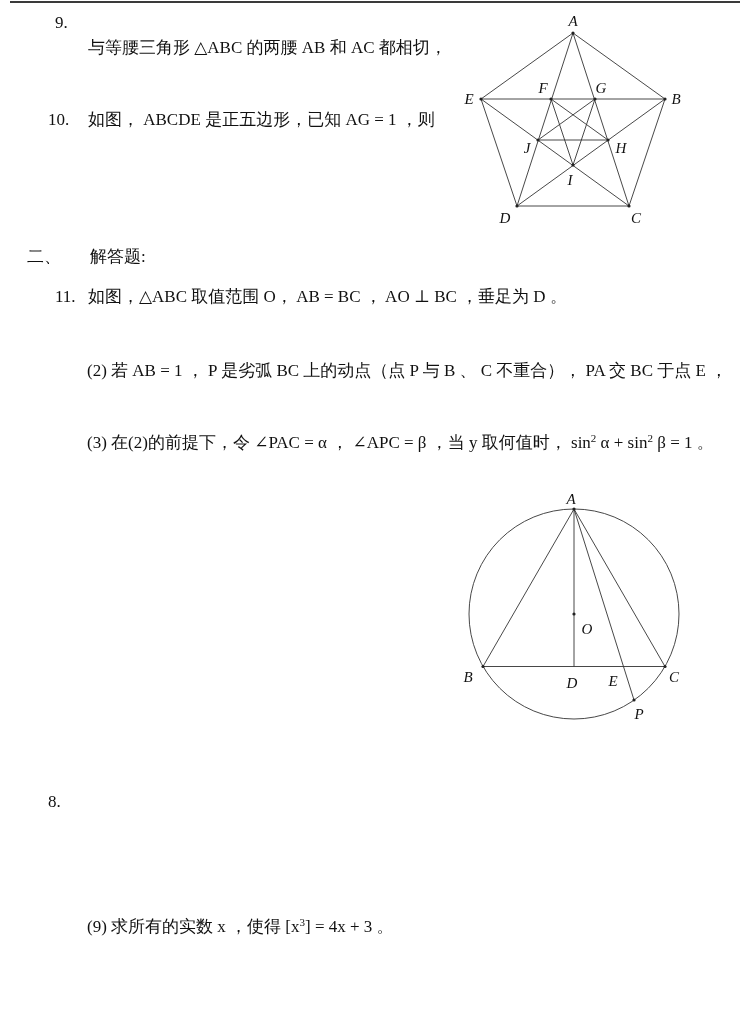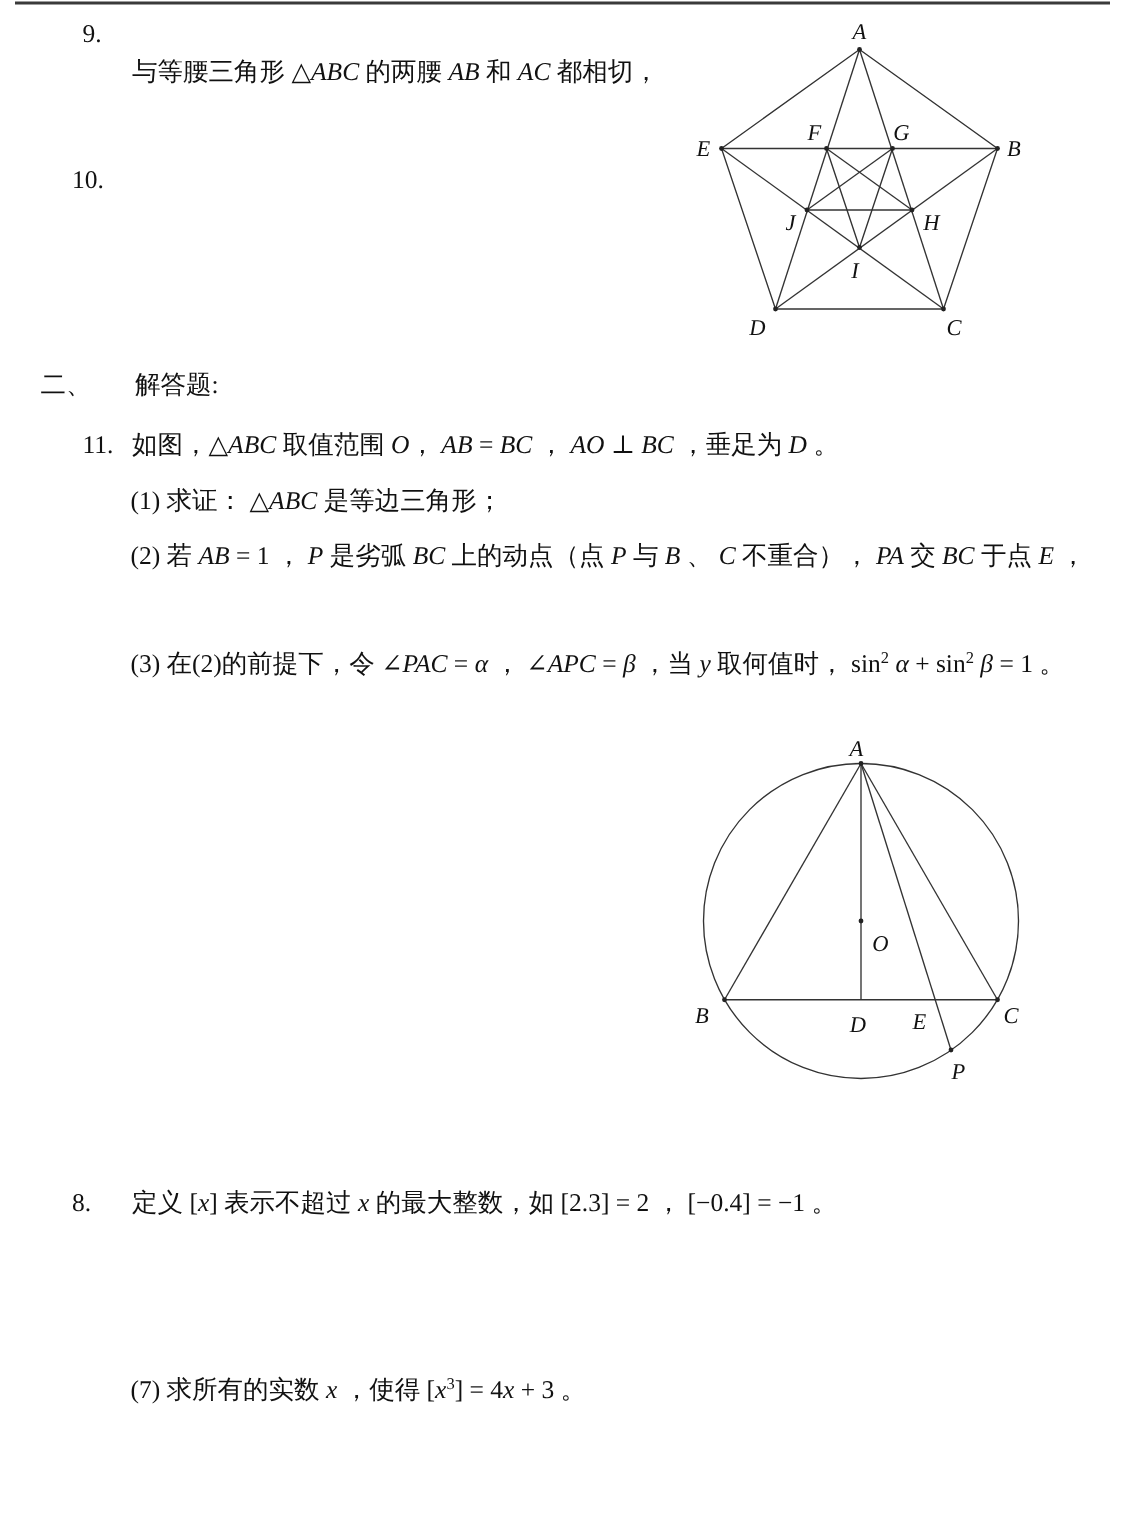--- a/index.html
+++ b/index.html
@@ -11,21 +11,21 @@
     font-family:"Liberation Serif","DejaVu Serif",serif;
     color:#111;
     font-size:17px;
     overflow:hidden;
   }
   .line{
     position:absolute;
     white-space:nowrap;
     line-height:24px;
   }
-  .it{font-style:italic;font-family:"Liberation Serif","DejaVu Serif",serif;}
+  .it{font-family:"Liberation Serif","DejaVu Serif",serif;}
   .sup{font-size:11px;vertical-align:6px;line-height:0;}
   .top-rule{
     position:absolute;
     left:10px;top:1px;width:730px;height:2px;
     background:#3a3a3a;
   }
   .fig{position:absolute;}
   .fig-label{
     font-family:"Liberation Serif","DejaVu Serif",serif;
     font-style:italic;
@@ -38,20 +38,21 @@
 <body>
 
 <div class="page">
 
   <div class="top-rule"></div>
 
   <div class="line" style="left:55px;top:11px">9.</div>
   <div class="line" style="left:88px;top:36px"><span>与等腰三角形 </span><span>△</span><span class="it">ABC</span><span> 的两腰 </span><span class="it">AB</span><span> 和 </span><span class="it">AC</span><span> 都相切，</span></div>
 
   <div class="line" style="left:48px;top:108px">10.</div>
+  <div class="line" style="left:88px;top:108px"><span>如图， </span><span class="it">ABCDE</span><span> 是正五边形，已知 </span><span class="it">AG</span><span> = 1 ，则</span></div>
 
   <svg class="fig" style="left:448px;top:8px" width="292" height="225" viewBox="0 0 292 225">
     <g stroke="#333" stroke-width="0.9" fill="none">
       <path d="M125,25 L217,91 L181,198 L69,198 L33,91 Z"></path>
     </g>
     <g stroke="#333" stroke-width="0.9" fill="none">
       <line x1="33" y1="91" x2="217" y2="91"></line>
       <line x1="125" y1="25" x2="181" y2="198"></line>
       <line x1="125" y1="25" x2="69" y2="198"></line>
       <line x1="217" y1="91" x2="69" y2="198"></line>
@@ -86,21 +87,20 @@
       <text x="173" y="145" text-anchor="middle" class="fig-label">H</text>
       <text x="122" y="177" text-anchor="middle" class="fig-label">I</text>
       <text x="79" y="145" text-anchor="middle" class="fig-label">J</text>
     </svg>
 
   <div class="line" style="left:27px;top:245px">二、</div>
   <div class="line" style="left:90px;top:245px">解答题:</div>
 
   <div class="line" style="left:55px;top:285px">11.</div>
   <div class="line" style="left:88px;top:285px"><span>如图，</span><span>△</span><span class="it">ABC</span><span> 取值范围 </span><span class="it">O</span><span>， </span><span class="it">AB</span><span> = </span><span class="it">BC</span><span> ， </span><span class="it">AO</span><span> ⊥ </span><span class="it">BC</span><span> ，垂足为 </span><span class="it">D</span><span> 。</span></div>
-  <div class="line" style="left:87px;top:322px"><span>(1) 求证： </span><span>△</span><span class="it">ABC</span><span> 是等边三角形；</span></div>
   <div class="line" style="left:87px;top:359px"><span>(2) 若 </span><span class="it">AB</span><span> = 1 ， </span><span class="it">P</span><span> 是劣弧 </span><span class="it">BC</span><span> 上的动点（点 </span><span class="it">P</span><span> 与 </span><span class="it">B</span><span> 、 </span><span class="it">C</span><span> 不重合）， </span><span class="it">PA</span><span> 交 </span><span class="it">BC</span><span> 于点 </span><span class="it">E</span><span> ，</span></div>
   <div class="line" style="left:87px;top:431px"><span>(3) 在(2)的前提下，令 </span><span>∠</span><span class="it">PAC</span><span> = </span><span class="it">α</span><span> ， </span><span>∠</span><span class="it">APC</span><span> = </span><span class="it">β</span><span> ，当 </span><span class="it">y</span><span> 取何值时， </span><span>sin</span><span class="sup">2</span><span> </span><span class="it">α</span><span> + sin</span><span class="sup">2</span><span> </span><span class="it">β</span><span> = 1 。</span></div>
 
   <svg class="fig" style="left:448px;top:485px" width="280" height="250" viewBox="0 0 280 250">
     <g stroke="#333" stroke-width="0.9" fill="none">
       <circle cx="126" cy="129" r="105"></circle>
       <g>
         <line x1="126" y1="24" x2="35" y2="181.5"></line>
         <line x1="126" y1="24" x2="217" y2="181.5"></line>
         <line x1="35" y1="181.5" x2="217" y2="181.5"></line>
@@ -118,16 +118,15 @@
   <text x="123" y="19" text-anchor="middle" class="fig-label">A</text>
       <text x="139" y="149" text-anchor="middle" class="fig-label">O</text>
       <text x="20" y="197" text-anchor="middle" class="fig-label">B</text>
       <text x="124" y="203" text-anchor="middle" class="fig-label">D</text>
       <text x="165" y="201" text-anchor="middle" class="fig-label">E</text>
       <text x="226" y="197" text-anchor="middle" class="fig-label">C</text>
       <text x="191" y="234" text-anchor="middle" class="fig-label">P</text>
     </svg>
 
   <div class="line" style="left:48px;top:790px">8.</div>
-  <div class="line" style="left:88px;top:790px"><span>定义 [</span><span class="it">x</span><span>] 表示不超过 </span><span class="it">x</span><span> 的最大整数，如 [2.3] = 2 ， [−0.4] = −1 。</span></div>
-  <div class="line" style="left:87px;top:915px"><span>(7) 求所有的实数 </span><span class="it">x</span><span> ，使得 [</span><span class="it">x</span><span class="sup">3</span><span>] = 4</span><span class="it">x</span><span> + 3 。</span></div>
+  <div class="line" style="left:87px;top:915px"><span>(9) 求所有的实数 </span><span class="it">x</span><span> ，使得 [</span><span class="it">x</span><span class="sup">3</span><span>] = 4</span><span class="it">x</span><span> + 3 。</span></div>
 
 </div>
 
 </body></html>

